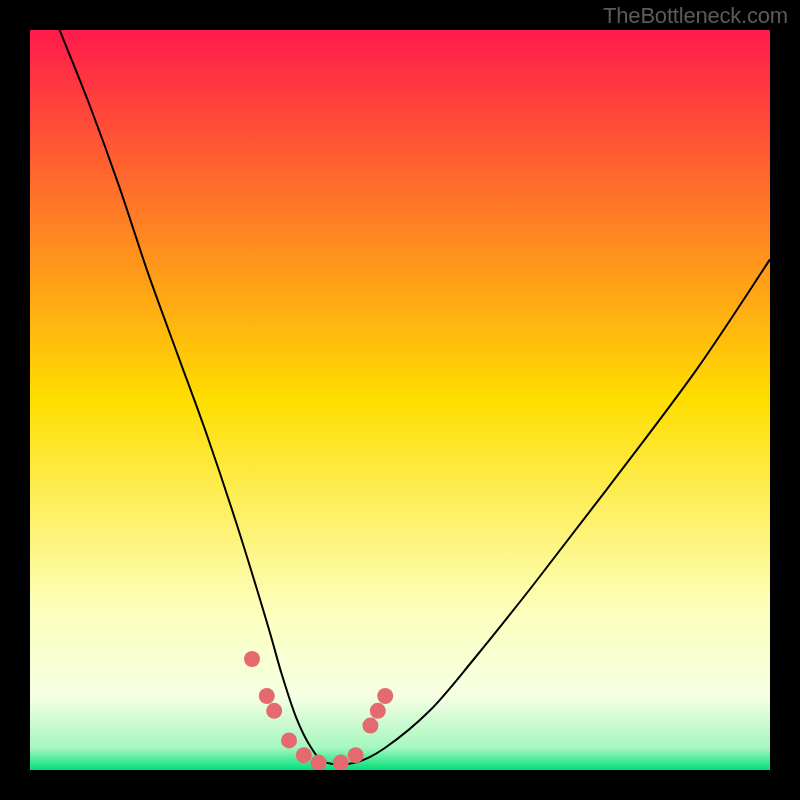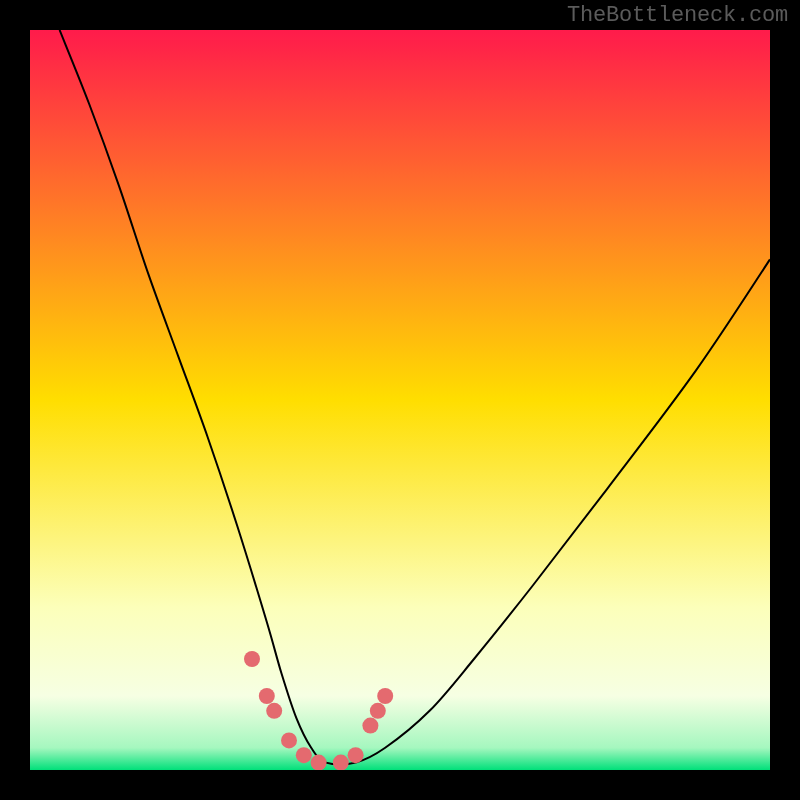--- a/index.html
+++ b/index.html
@@ -8,21 +8,20 @@
     width: 800px;
     height: 800px;
     overflow: hidden;
     font-family: Arial, Helvetica, sans-serif;
   }
   .outer {
     width: 800px;
     height: 800px;
     background: #000000;
     position: relative;
-    font-family: Liberation Mono, monospace;
   }
   .watermark {
     position: absolute;
     top: 3px;
     right: 12px;
     color: #5b5b5b;
     font-size: 22px;
     font-weight: 500;
     letter-spacing: -0.2px;
   }

